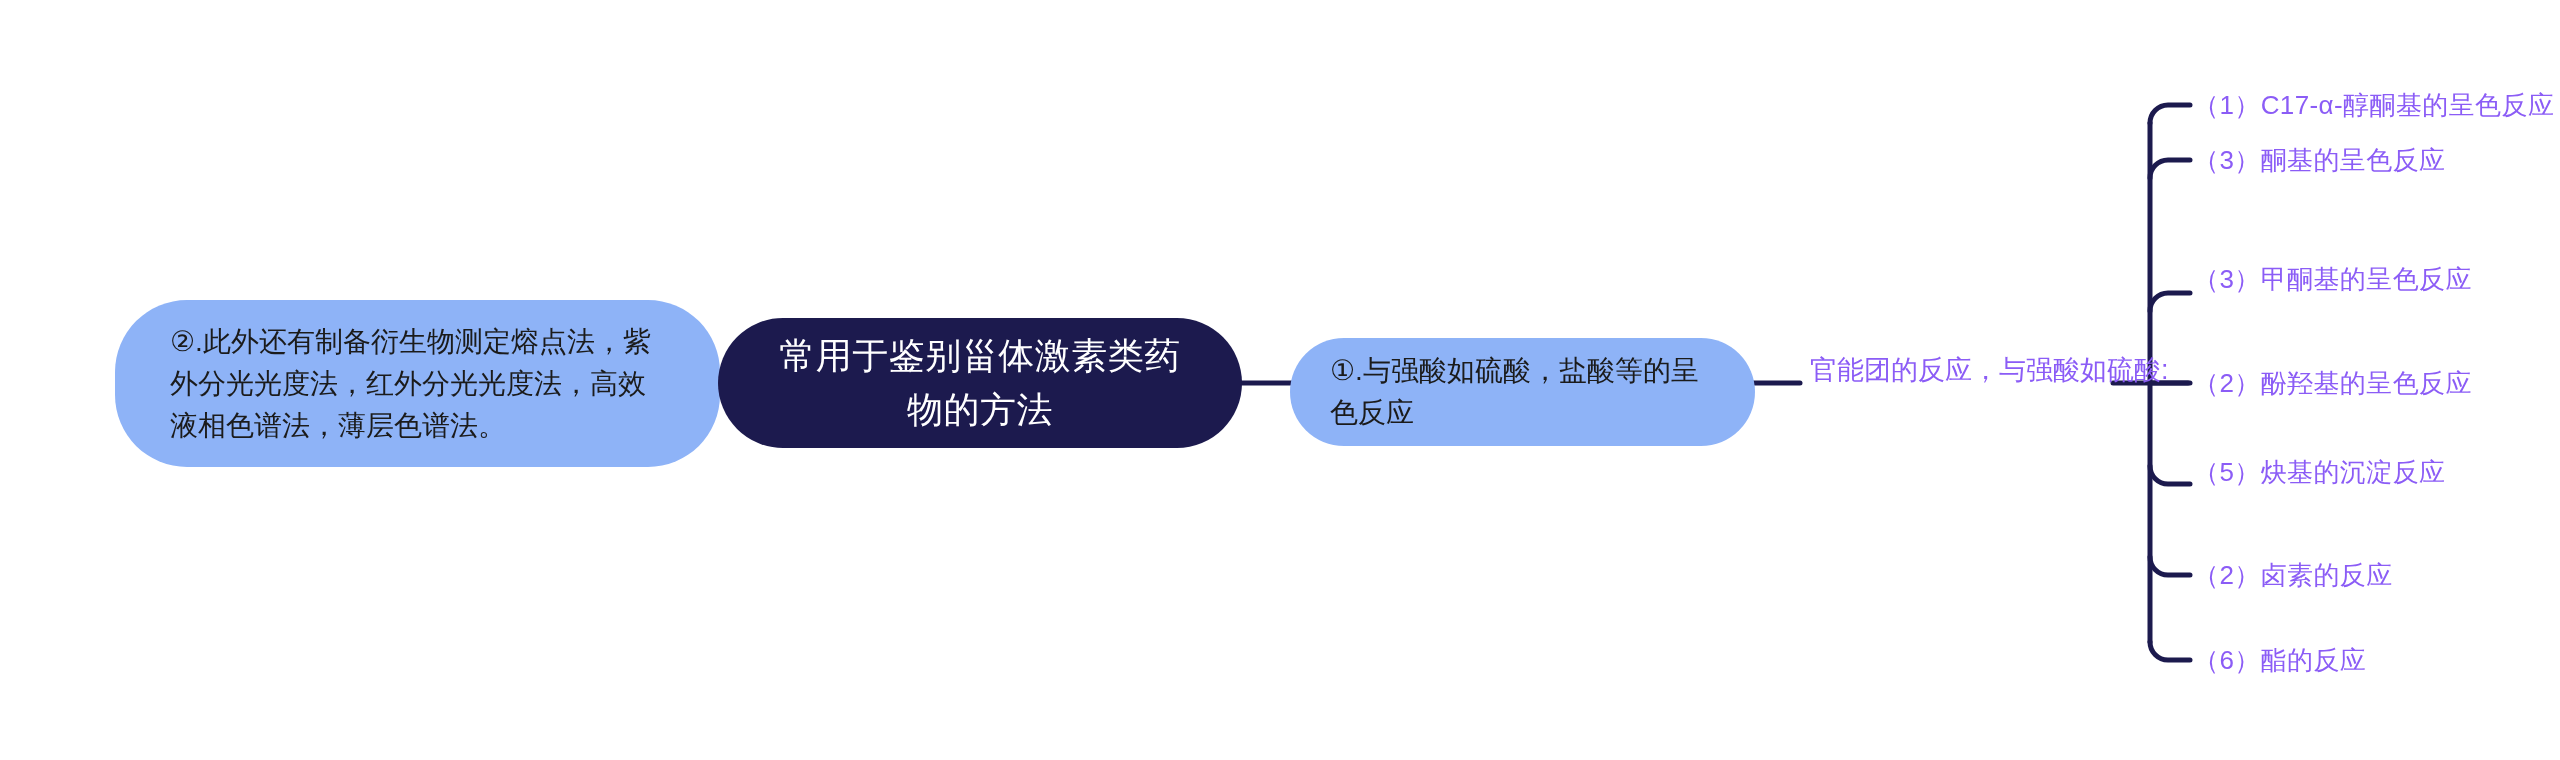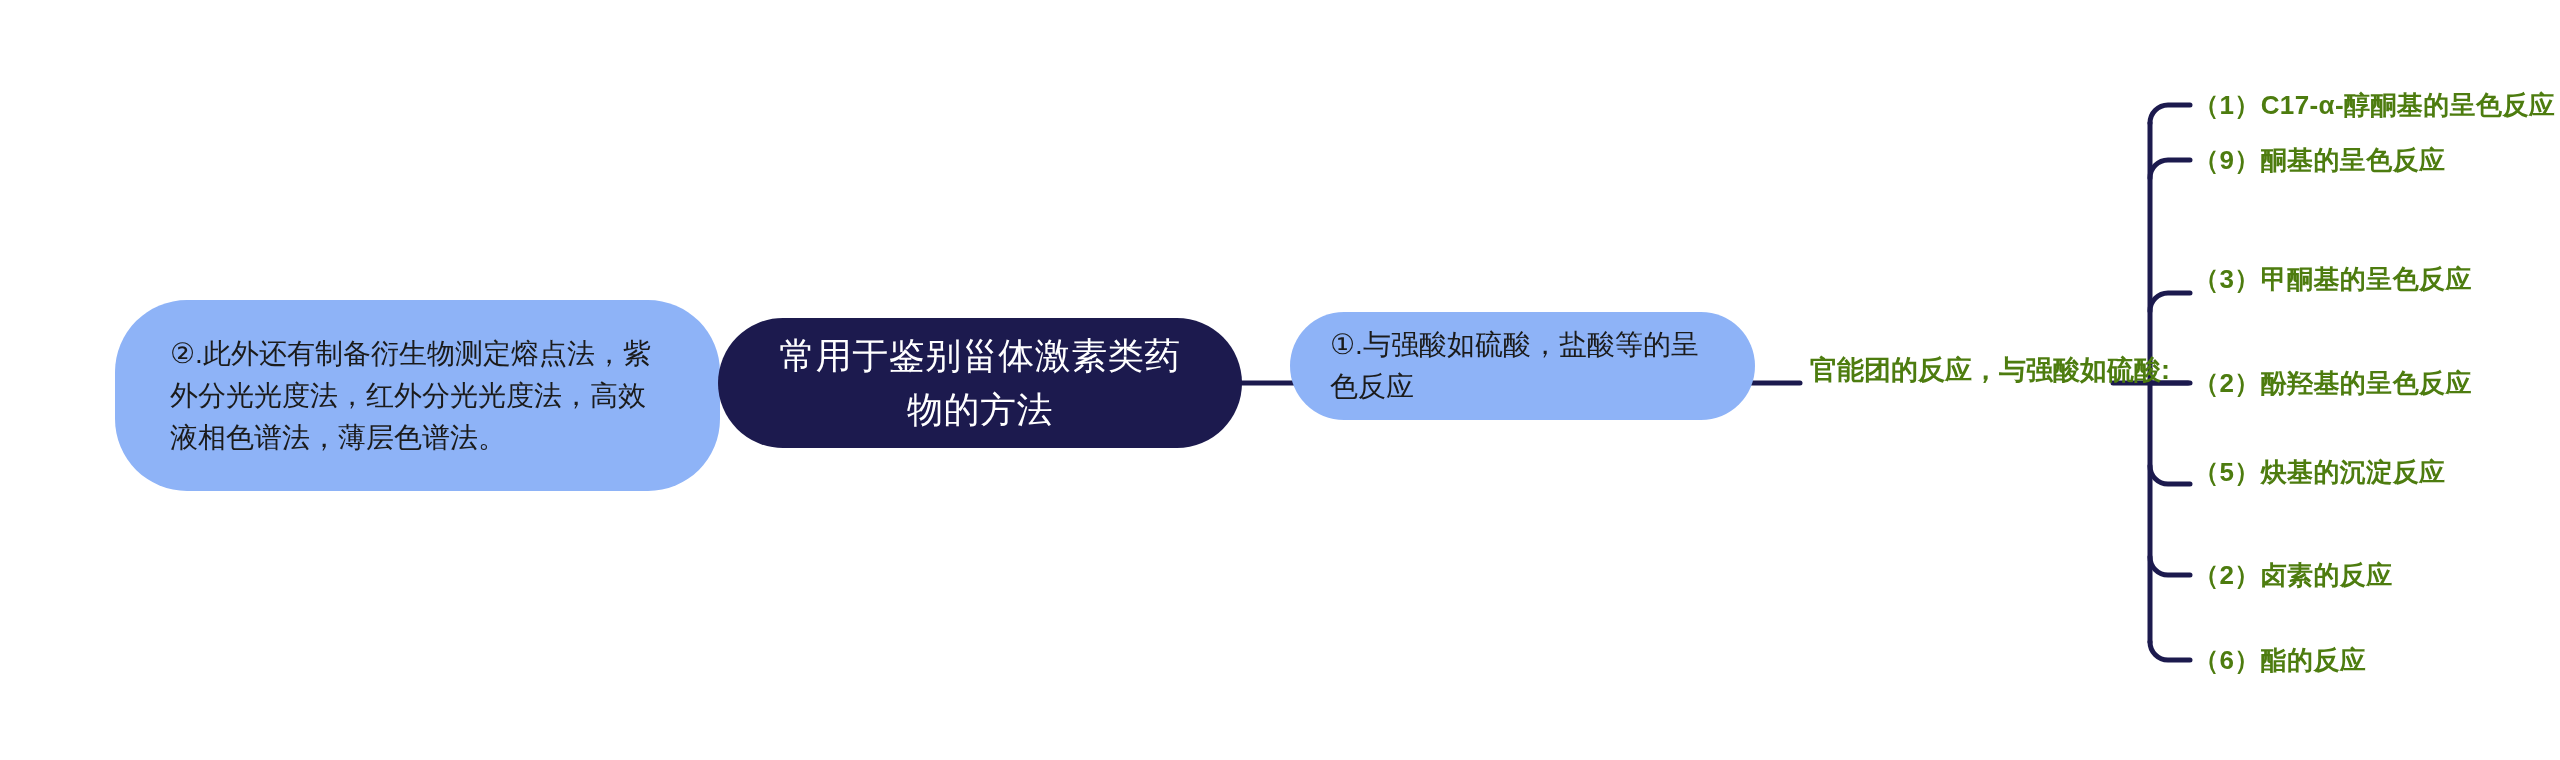--- a/index.html
+++ b/index.html
@@ -61,53 +61,52 @@
   .node-branch {
     background: #8eb3f7;
     color: #1b1b1b;
     border-radius: 72px;
   }
 
   .node-left {
     left: 115px;
     top: 300px;
     width: 605px;
-    height: 191px;
+    height: 167px;
     font-size: 28px;
     padding: 0 55px;
     text-align: left;
     align-items: center;
     justify-content: center;
   }
 
   .node-right-1 {
     left: 1290px;
-    top: 312px;
+    top: 338px;
     width: 465px;
     height: 108px;
     font-size: 28px;
     padding: 0 40px;
     text-align: left;
     justify-content: flex-start;
   }
 
   .node-left .node-text,
   .node-right-1 .node-text {
     display: block;
     width: 100%;
   }
 
   
   .leaf-text {
     position: absolute;
     font-size: 27px;
-    color: #4d7c0f;
+    color: #8b5cf6;
     white-space: nowrap;
     line-height: 1;
-    font-weight: bold;
   }
 
   #group-label {
     left: 1810px;
     top: 370px;
     transform: translateY(-50%);
     font-size: 27px;
   }
 
   .sub-item {
@@ -163,21 +162,21 @@
   </div>
 
   <div class="node node-branch node-right-1">
     <span class="node-text">①.与强酸如硫酸，盐酸等的呈色反应</span>
   </div>
 
   <div class="leaf-text" id="group-label">官能团的反应，与强酸如硫酸:</div>
 
   <div class="leaf-text sub-item" style="top:105px">（1）C17-α-醇酮基的呈色反应</div>
 
-  <div class="leaf-text sub-item" style="top:160px">（9）酮基的呈色反应</div>
+  <div class="leaf-text sub-item" style="top:160px">（3）酮基的呈色反应</div>
 
   <div class="leaf-text sub-item" style="top:279px">（3）甲酮基的呈色反应</div>
 
   <div class="leaf-text sub-item" style="top:383px">（2）酚羟基的呈色反应</div>
 
   <div class="leaf-text sub-item" style="top:472px">（5）炔基的沉淀反应</div>
 
   <div class="leaf-text sub-item" style="top:575px">（2）卤素的反应</div>
 
   <div class="leaf-text sub-item" style="top:660px">（6）酯的反应</div>

